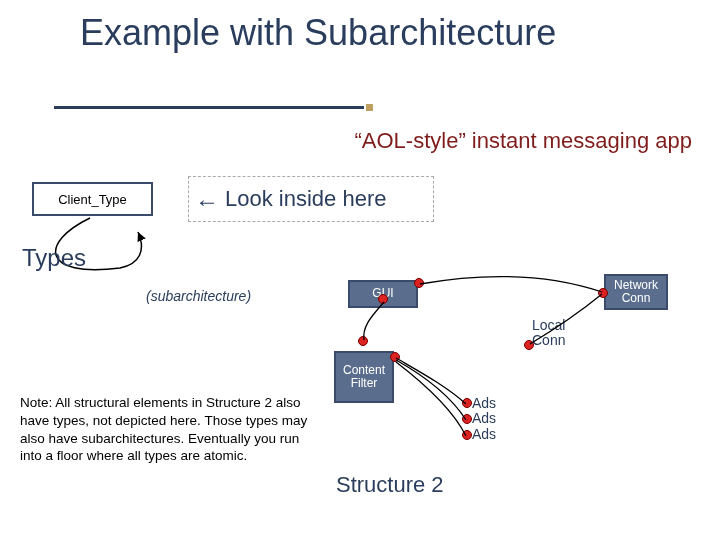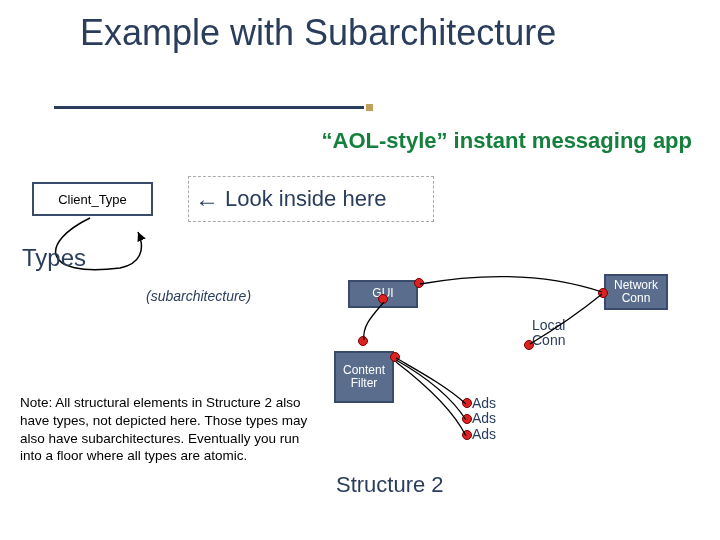--- a/index.html
+++ b/index.html
@@ -35,23 +35,22 @@
     top: 104px;
     width: 7px;
     height: 7px;
     background: #bfa060;
   }
   .subtitle {
     position: absolute;
     right: 28px;
     top: 128px;
     font-size: 22px;
-    color: #15803d;
+    color: #7f1d1d;
     font-family: Verdana, sans-serif;
-    font-weight: bold;
   }
   .client-type-box {
     position: absolute;
     left: 32px;
     top: 182px;
     width: 121px;
     height: 34px;
     border: 2px solid #3a4a6a;
     background: #fff;
     display: flex;

